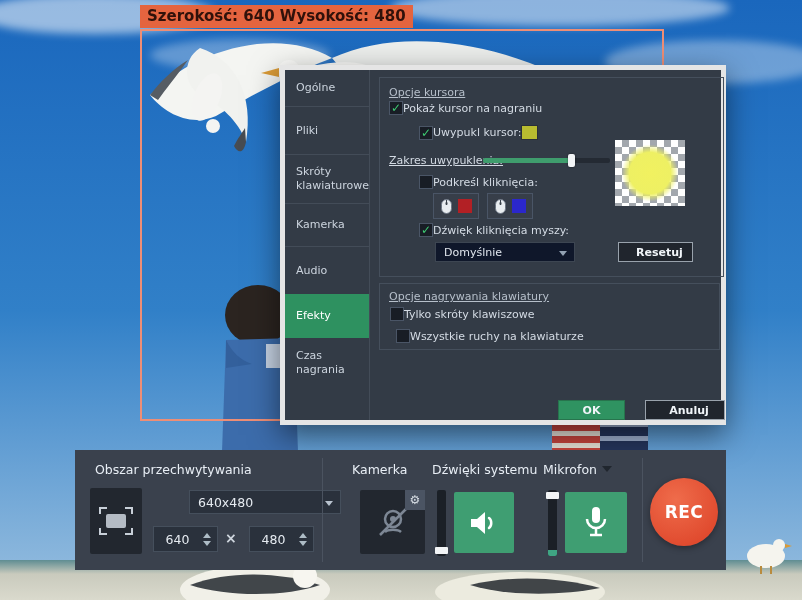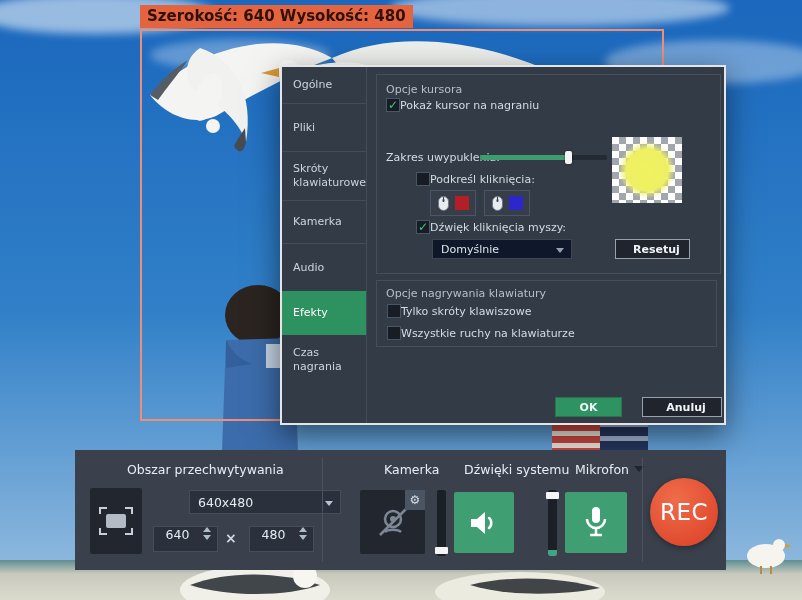--- a/index.html
+++ b/index.html
@@ -10,32 +10,32 @@
 
   
   .capture-rect{position:absolute;left:140px;top:29px;width:524px;height:392px;
     border:2px solid #ee8e76;z-index:1;}
   .size-label{position:absolute;left:140px;top:5px;height:23px;line-height:23px;
     padding:0 7px;background:#e4643f;color:#30110a;font-size:15px;font-weight:600;
     white-space:nowrap;z-index:2;}
 
   
   .dialog{position:absolute;left:280px;top:65px;width:446px;height:360px;
-    background:#333b46;border:2px solid #e5e5e5;box-shadow:0 10px 28px rgba(0,0,0,.5);
+    background:#333b46;border:5px solid #e5e5e5;box-shadow:0 10px 28px rgba(0,0,0,.5);
     z-index:3;font-size:11px;}
   .tabcol{position:absolute;left:0;top:0;width:84px;height:100%;display:flex;flex-direction:column;}
   .tab{display:flex;align-items:center;padding:0 0 0 11px;color:#ccd4de;cursor:default;
        line-height:1.25;}
   .tab + .tab{border-top:1px solid #434c58;}
   .tab.on{background:#2e9160;color:#fff;border-top:none;}
   .tab.after-on{border-top:none;}
   .tabcol-divider{position:absolute;left:84px;top:0;width:1px;height:100%;background:#434c58;}
 
   .groupbox{position:absolute;border:1px solid #454f5c;}
-  .gtitle{position:absolute;color:#b6bfca;}
+  .gtitle{position:absolute;color:#b6bfca;text-decoration:underline;}
 
   .cbrow{position:absolute;display:flex;align-items:center;gap:0;}
   .checkbox{width:14px;height:14px;background:#181d25;border:1px solid #4a5566;
     display:inline-flex;align-items:center;justify-content:center;flex:0 0 auto;}
   .checkbox.on::after{content:"✓";color:#3ecb72;font-size:12px;font-weight:bold;line-height:1;}
   .cblabel{color:#d4dbe4;white-space:nowrap;}
 
   .swatch{width:17px;height:15px;border:1px solid #2a2f38;}
 
   .range-track{position:absolute;height:5px;background:#242a33;border-radius:2px;}
@@ -62,43 +62,43 @@
 
   .btn{position:absolute;height:20px;display:flex;align-items:center;justify-content:center;
     font-weight:bold;color:#f0f4f8;font-size:11px;cursor:default;}
   .btn.dark{background:#20252d;border:1px solid #99a2ac;padding-left:8px;}
   .btn.green{background:#2f9361;border:1px solid #27744d;}
 
   
   .toolbar{position:absolute;left:75px;top:450px;width:651px;height:120px;background:#3a414d;
     z-index:4;font-size:12.5px;}
   .tsep{position:absolute;top:8px;width:1px;height:104px;background:#4b5360;}
-  .tlabel{position:absolute;color:#e8eef5;white-space:nowrap;margin-left:32px;}
+  .tlabel{position:absolute;color:#e8eef5;white-space:nowrap;}
   .tile{position:absolute;display:flex;align-items:center;justify-content:center;}
   .tile.dark{background:#22272f;border-radius:2px;}
   .tile.green{background:#3f9e72;border-radius:2px;}
   .gearbtn{position:absolute;right:0;top:0;width:20px;height:20px;background:#4b5463;
     color:#d7dde4;font-size:12px;display:flex;align-items:center;justify-content:center;}
   .vslider{position:absolute;width:9px;background:#1b2027;border-radius:2px;}
   .vhandle{position:absolute;left:-2px;width:13px;height:7px;background:#f2f4f6;border-radius:1px;}
   .vfill-teal{position:absolute;left:0;bottom:0;width:9px;height:6px;background:#3fa583;border-radius:0 0 2px 2px;}
   .spin{position:absolute;height:26px;background:#2a313c;border:1px solid #454f5c;
-    display:flex;color:#e6ebf1;}
+    display:flex;align-items:center;color:#e6ebf1;}
   .spin .val{flex:1;text-align:center;}
   .spin .arrows{width:16px;display:flex;flex-direction:column;align-items:center;gap:3px;padding-right:4px;}
   .tri-up{width:0;height:0;border-left:4px solid transparent;border-right:4px solid transparent;border-bottom:5px solid #aebcc6;}
   .tri-down{width:0;height:0;border-left:4px solid transparent;border-right:4px solid transparent;border-top:5px solid #aebcc6;}
   .ddown.tb{background:#2a313c;border:1px solid #454f5c;height:24px;color:#e6ebf1;margin-left:36px;}
   .times{position:absolute;color:#cfd6de;font-weight:bold;font-size:14px;}
   .mic-caret{display:inline-block;width:0;height:0;margin-left:5px;vertical-align:2px;
     border-left:5px solid transparent;border-right:5px solid transparent;border-top:6px solid #20262e;}
   .rec{position:absolute;left:575px;top:28px;width:68px;height:68px;border-radius:50%;
     background:radial-gradient(circle at 38% 32%,#ef6c4b,#e04a2e 75%);
-    display:flex;align-items:center;justify-content:center;color:#fff;font-weight:normal;
-    font-size:23px;letter-spacing:.5px;box-shadow:0 2px 6px rgba(0,0,0,.35);}
+    display:flex;align-items:center;justify-content:center;color:#fff;font-weight:bold;
+    font-size:17px;letter-spacing:.5px;box-shadow:0 2px 6px rgba(0,0,0,.35);}
 </style>
 </head>
 <body>
 
 <div class="stage">
 
   <svg class="bg" width="802" height="600" viewBox="0 0 802 600">
     <defs>
       <linearGradient id="sky" x1="0" y1="0" x2="0" y2="1">
         <stop offset="0" stop-color="#1a67bd"></stop>
@@ -202,20 +202,25 @@
     <div class="tabcol-divider"></div>
 
     <div class="groupbox" style="left:94px;top:7px;width:345px;height:200px"></div>
     <div class="gtitle" style="left:104px;top:16px">Opcje kursora</div>
 
     <div class="cbrow" style="left:104px;top:31px">
       <span class="checkbox on"></span>
       <span class="cblabel">Pokaż kursor na nagraniu</span>
     </div>
 
+    <div class="cbrow" style="left:134px;top:55px">
+      <span class="checkbox on"></span>
+      <span class="cblabel">Uwypukl kursor:</span>
+      <span class="swatch" style="background: rgb(185, 188, 48);"></span>
+    </div>
 
     <div class="gtitle" style="left:104px;top:84px;color:#d4dbe4">Zakres uwypuklenia:</div>
     <div class="range-track" style="left:198px;top:88px;width:127px">
       <div class="range-fill" style="width: 69%;">
         <div class="range-handle"></div>
       </div>
     </div>
 
     <div class="cbrow" style="left:134px;top:105px">
       <span class="checkbox"></span>
@@ -255,21 +260,21 @@
     <div class="preview">
       <div class="glow"></div>
     </div>
 
     <div class="groupbox" style="left:94px;top:213px;width:341px;height:67px"></div>
     <div class="gtitle" style="left:104px;top:220px">Opcje nagrywania klawiatury</div>
     <div class="cbrow" style="left:105px;top:237px">
       <span class="checkbox"></span>
       <span class="cblabel">Tylko skróty klawiszowe</span>
     </div>
-    <div class="cbrow" style="left:105px;top:259px">
+    <div class="cbrow" style="left:111px;top:259px">
       <span class="checkbox"></span>
       <span class="cblabel">Wszystkie ruchy na klawiaturze</span>
     </div>
 
     <div class="btn green" style="left:273px;top:330px;width:67px">
       <span>OK</span>
     </div>
     <div class="btn dark" style="left:360px;top:330px;width:80px">
       <span>Anuluj</span>
     </div>

